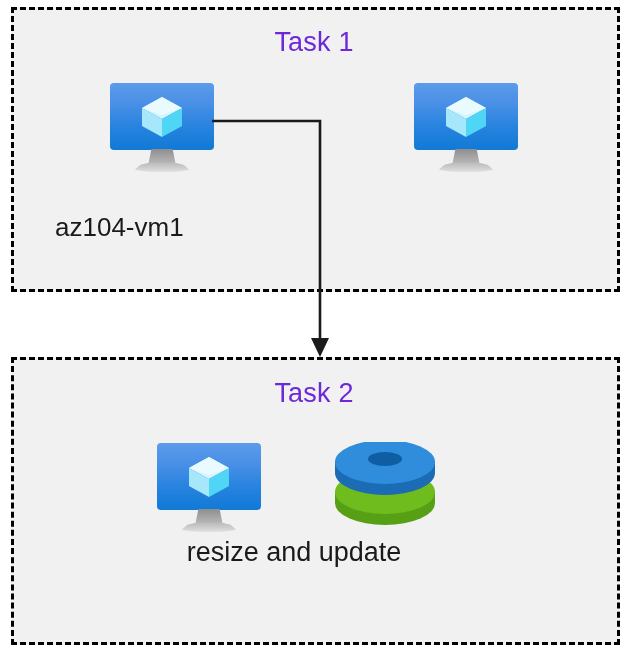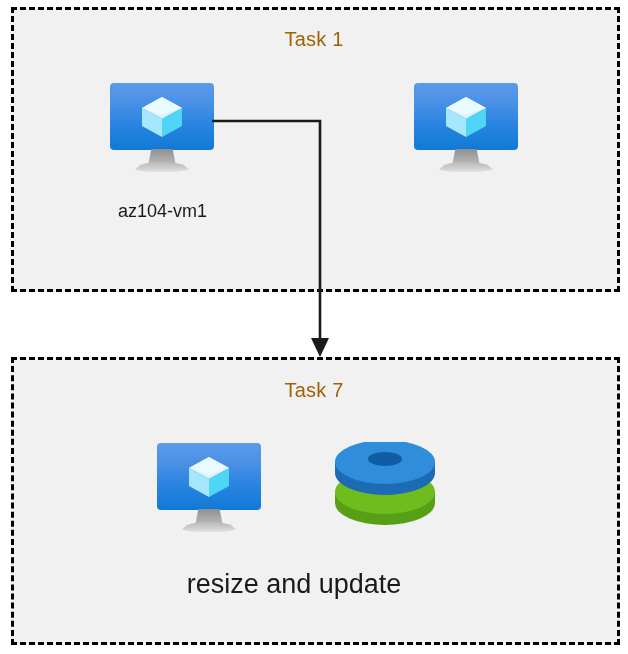--- a/index.html
+++ b/index.html
@@ -40,22 +40,22 @@
     top: 357px;
     width: 609px;
     height: 288px;
   }
 
   .task-title {
     position: absolute;
     left: 0;
     right: 0;
     text-align: center;
-    color: #a16207;
-    font-size: 20px;
+    color: #6d28d9;
+    font-size: 27px;
     font-weight: 400;
     letter-spacing: 0.2px;
     line-height: 1;
   }
   #task1-title { top: 29px; }
   #task2-title { top: 380px; }
 
   
   .vm-icon {
     position: absolute;
@@ -101,23 +101,23 @@
   
   .disks-icon {
     position: absolute;
     width: 105px;
     height: 85px;
   }
 
   
   .vm-label {
     position: absolute;
-    text-align: center;
+    text-align: left;
     color: #1a1a1a;
-    font-size: 18px;
+    font-size: 26px;
     line-height: 1.32;
     white-space: pre-line;
   }
   .action-label {
     position: absolute;
     text-align: center;
     color: #1a1a1a;
     font-size: 27px;
     line-height: 1.2;
   }
@@ -163,21 +163,21 @@
       <polygon points="3,13 23,24 23,42 3,31" fill="#a6e7fb"></polygon>
       <polygon points="43,13 23,24 23,42 43,31" fill="#4fd6f7"></polygon>
       <polygon points="23,2 43,13 23,20 3,13" fill="#e9fbfe"></polygon>
     </svg>
     <div class="vm-neck"></div>
     <div class="vm-base"></div>
   </div>
 
 
   <div class="task-box" id="task2-box"></div>
-  <div class="task-title" id="task2-title">Task 7</div>
+  <div class="task-title" id="task2-title">Task 2</div>
 
   <div class="vm-icon" style="left:157px; top:443px;">
     <div class="vm-screen"></div>
     <svg class="vm-cube" viewBox="0 0 46 44">
       <polygon points="23,2 43,13 23,24 3,13" fill="#d8f5fd"></polygon>
       <polygon points="3,13 23,24 23,42 3,31" fill="#a6e7fb"></polygon>
       <polygon points="43,13 23,24 23,42 43,31" fill="#4fd6f7"></polygon>
       <polygon points="23,2 43,13 23,20 3,13" fill="#e9fbfe"></polygon>
     </svg>
     <div class="vm-neck"></div>
@@ -192,20 +192,20 @@
 
     <ellipse cx="52" cy="46" rx="17" ry="7" fill="#4f9214"></ellipse>
 
     <path d="M2,20 L2,31 A50,22 0 0 0 102,31 L102,20 Z" fill="#1b6cb5"></path>
 
     <ellipse cx="52" cy="20" rx="50" ry="22" fill="#2f8ddb"></ellipse>
 
     <ellipse cx="52" cy="17" rx="17" ry="7" fill="#0f5ea3"></ellipse>
   </svg>
 
-  <div class="action-label" style="left:11px; top:568px; width:566px;">resize and update</div>
+  <div class="action-label" style="left:11px; top:536px; width:566px;">resize and update</div>
 
   <svg class="connector" viewBox="0 0 628 654">
     <path d="M212,121 L320,121 L320,340" fill="none" stroke="#1a1a1a" stroke-width="2.6"></path>
     <polygon points="320,357 311,338 329,338" fill="#1a1a1a"></polygon>
   </svg>
 
 </div>
 
 </body></html>

